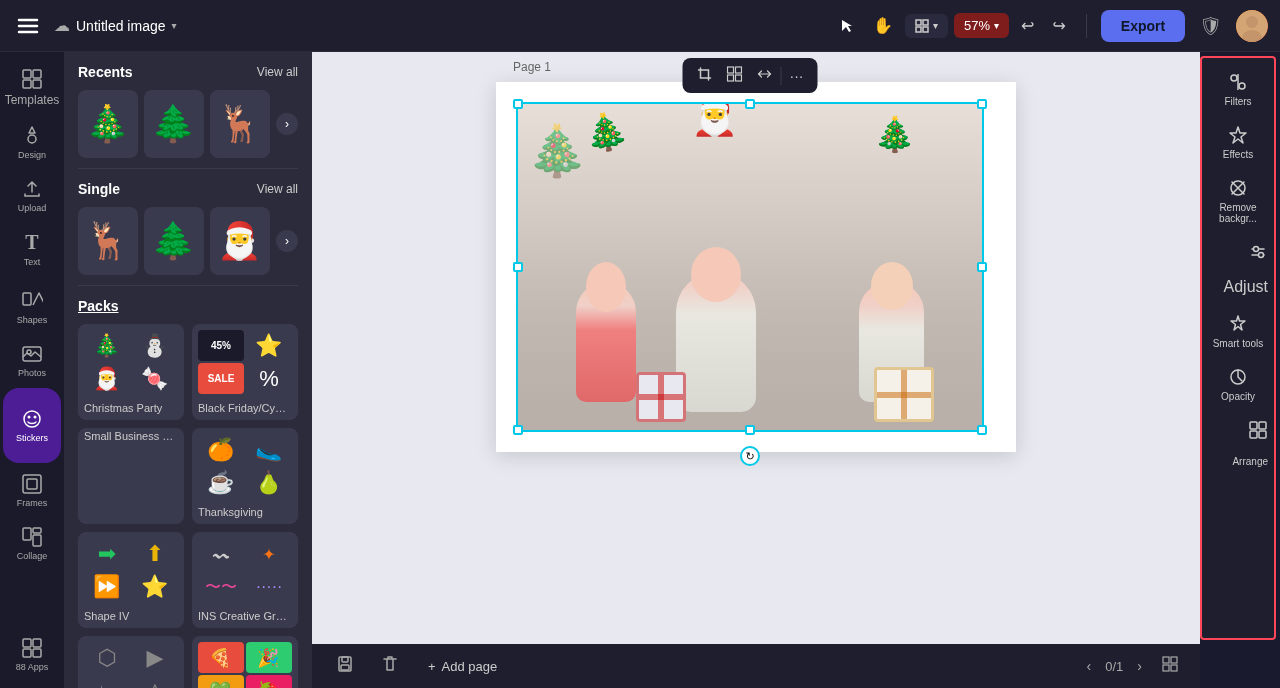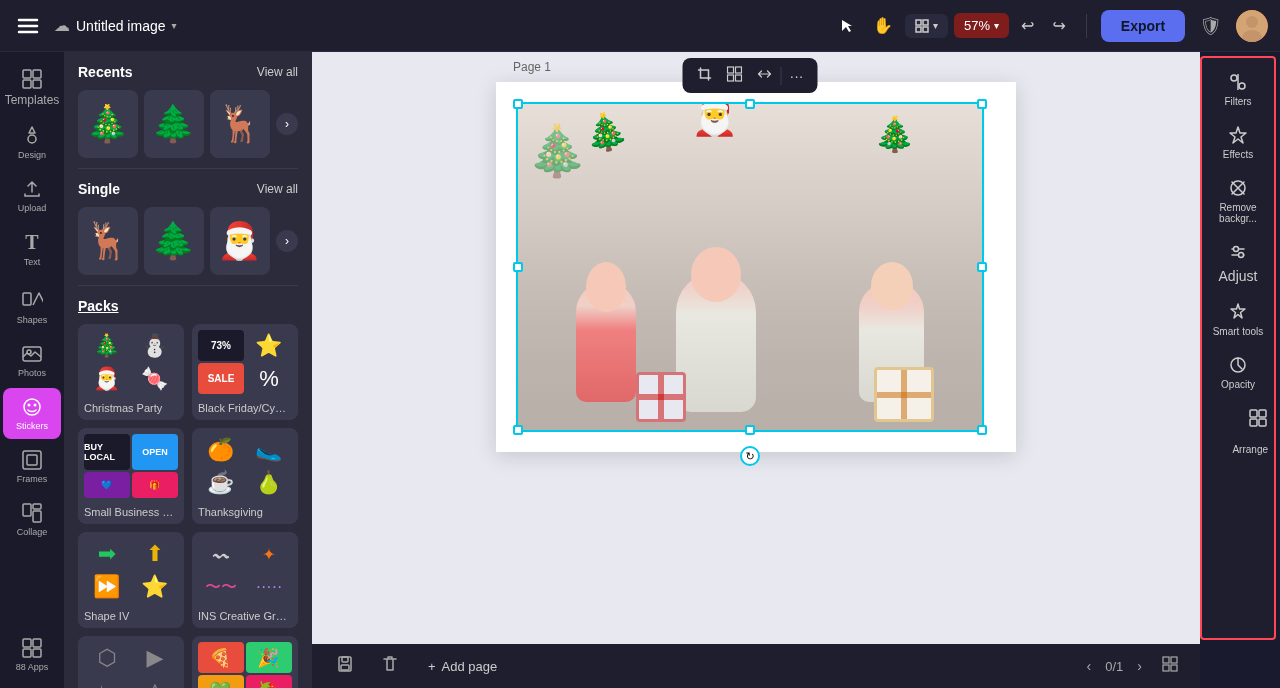--- a/index.html
+++ b/index.html
@@ -116,21 +116,21 @@
 
     <div style="width:58px;display:flex;flex-direction:column;align-items:center;padding:8px 4px;cursor:pointer;border-radius:8px;color:#aaa;font-size:10px;gap:3px;">
       <svg width="22" height="22" viewBox="0 0 22 22" fill="none">
           <rect x="2" y="4" width="18" height="14" rx="2" stroke="#aaa" stroke-width="1.5"></rect>
           <circle cx="8" cy="9" r="2" stroke="#aaa" stroke-width="1.5"></circle>
           <path d="M2 14L6 10L10 13L14 9L20 14" stroke="#aaa" stroke-width="1.5" stroke-linejoin="round"></path>
         </svg>
       <span style="font-size:9px;color:#aaa;">Photos</span>
     </div>
 
-    <div style="width:58px;display:flex;flex-direction:column;align-items:center;padding:8px 4px;cursor:pointer;border-radius:8px;background:#d946ef;color:#fff;font-size:10px;gap:3px;">
+    <div style="width:58px;display:flex;flex-direction:column;align-items:center;padding:20px 4px;cursor:pointer;border-radius:16px;background:#4c1d95;color:#fff;font-size:10px;gap:3px;">
       <svg width="22" height="22" viewBox="0 0 22 22" fill="none">
           <circle cx="11" cy="11" r="8" stroke="white" stroke-width="1.5"></circle>
           <circle cx="8" cy="9" r="1.5" fill="white"></circle>
           <circle cx="14" cy="9" r="1.5" fill="white"></circle>
           <path d="M7 14C8 16 14 16 15 14" stroke="white" stroke-width="1.5" stroke-linecap="round"></path>
         </svg>
       <span style="font-size:9px;color:#fff;">Stickers</span>
     </div>
 
     <div style="width:58px;display:flex;flex-direction:column;align-items:center;padding:8px 4px;cursor:pointer;border-radius:8px;color:#aaa;font-size:10px;gap:3px;">
@@ -203,35 +203,29 @@
           <div style="display:flex;align-items:center;justify-content:center;font-size:22px;">🎄</div>
           <div style="display:flex;align-items:center;justify-content:center;font-size:22px;">⛄</div>
           <div style="display:flex;align-items:center;justify-content:center;font-size:22px;">🎅</div>
           <div style="display:flex;align-items:center;justify-content:center;font-size:22px;">🍬</div>
         </div>
         <div style="font-size:11px;color:#ccc;padding:2px 6px 6px;white-space:nowrap;overflow:hidden;text-overflow:ellipsis;">Christmas Party</div>
       </div>
 
       <div style="background:#3a3a4e;border-radius:8px;overflow:hidden;cursor:pointer;">
         <div style="display:grid;grid-template-columns:1fr 1fr;padding:6px;gap:2px;height:76px;">
-          <div style="display:flex;align-items:center;justify-content:center;font-size:18px;background:#1a1a2a;border-radius:4px;color:#fff;font-weight:bold;font-size:10px;">73%</div>
+          <div style="display:flex;align-items:center;justify-content:center;font-size:18px;background:#1a1a2a;border-radius:4px;color:#fff;font-weight:bold;font-size:10px;">45%</div>
           <div style="display:flex;align-items:center;justify-content:center;font-size:22px;">⭐</div>
           <div style="display:flex;align-items:center;justify-content:center;font-size:10px;background:#e74c3c;border-radius:4px;color:#fff;font-weight:bold;">SALE</div>
           <div style="display:flex;align-items:center;justify-content:center;font-size:22px;">%</div>
         </div>
         <div style="font-size:11px;color:#ccc;padding:2px 6px 6px;white-space:nowrap;overflow:hidden;text-overflow:ellipsis;">Black Friday/Cyber M...</div>
       </div>
 
       <div style="background:#3a3a4e;border-radius:8px;overflow:hidden;cursor:pointer;">
-        <div style="display:grid;grid-template-columns:1fr 1fr;padding:6px;gap:2px;height:76px;">
-          <div style="display:flex;align-items:center;justify-content:center;font-size:16px;background:#1a1a2a;border-radius:4px;color:#fff;font-size:9px;font-weight:bold;">BUY LOCAL</div>
-          <div style="display:flex;align-items:center;justify-content:center;font-size:22px;background:#2196F3;border-radius:4px;color:#fff;font-size:9px;font-weight:bold;">OPEN</div>
-          <div style="display:flex;align-items:center;justify-content:center;font-size:22px;background:#7B1FA2;border-radius:4px;color:#fff;font-size:9px;">💙</div>
-          <div style="display:flex;align-items:center;justify-content:center;font-size:22px;background:#E91E63;border-radius:4px;color:#fff;font-size:9px;">🎁</div>
-        </div>
         <div style="font-size:11px;color:#ccc;padding:2px 6px 6px;white-space:nowrap;overflow:hidden;text-overflow:ellipsis;">Small Business Saturd...</div>
       </div>
 
       <div style="background:#3a3a4e;border-radius:8px;overflow:hidden;cursor:pointer;">
         <div style="display:grid;grid-template-columns:1fr 1fr;padding:6px;gap:2px;height:76px;">
           <div style="display:flex;align-items:center;justify-content:center;font-size:22px;">🍊</div>
           <div style="display:flex;align-items:center;justify-content:center;font-size:22px;">🥿</div>
           <div style="display:flex;align-items:center;justify-content:center;font-size:22px;">☕</div>
           <div style="display:flex;align-items:center;justify-content:center;font-size:22px;">🍐</div>
         </div>
@@ -431,21 +425,21 @@
     </div>
 
     <div style="width:68px;display:flex;flex-direction:column;align-items:center;padding:8px 4px;cursor:pointer;border-radius:6px;color:#ccc;font-size:10px;gap:4px;text-align:center;">
       <svg width="20" height="20" viewBox="0 0 20 20" fill="none">
           <path d="M4 4L16 16M16 4L4 16" stroke="#ccc" stroke-width="1.5" stroke-linecap="round"></path>
           <circle cx="10" cy="10" r="7" stroke="#ccc" stroke-width="1.5"></circle>
         </svg>
       <span>Remove backgr...</span>
     </div>
 
-    <div style="width:68px;display:flex;flex-direction:column;align-items:center;padding:8px 4px;cursor:pointer;border-radius:6px;color:#ccc;font-size:14px;gap:6px;">
+    <div style="width:68px;display:flex;flex-direction:column;align-items:flex-end;padding:8px 4px;cursor:pointer;border-radius:6px;color:#ccc;font-size:16px;gap:16px;">
       <svg width="20" height="20" viewBox="0 0 20 20" fill="none">
           <path d="M4 7H16M4 13H16" stroke="#ccc" stroke-width="1.5" stroke-linecap="round"></path>
           <circle cx="8" cy="7" r="2.5" fill="#1e1e2e" stroke="#ccc" stroke-width="1.5"></circle>
           <circle cx="13" cy="13" r="2.5" fill="#1e1e2e" stroke="#ccc" stroke-width="1.5"></circle>
         </svg>
       <span>Adjust</span>
     </div>
 
     <div style="width:68px;display:flex;flex-direction:column;align-items:center;padding:8px 4px;cursor:pointer;border-radius:6px;color:#ccc;font-size:10px;gap:4px;text-align:center;">
       <svg width="20" height="20" viewBox="0 0 20 20" fill="none">

